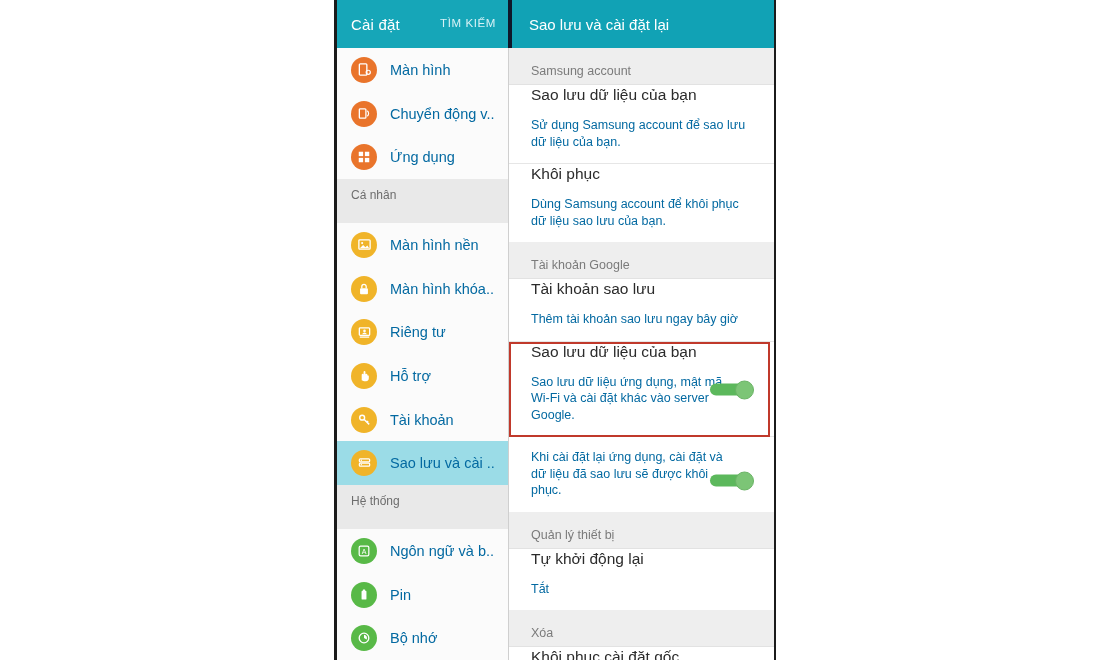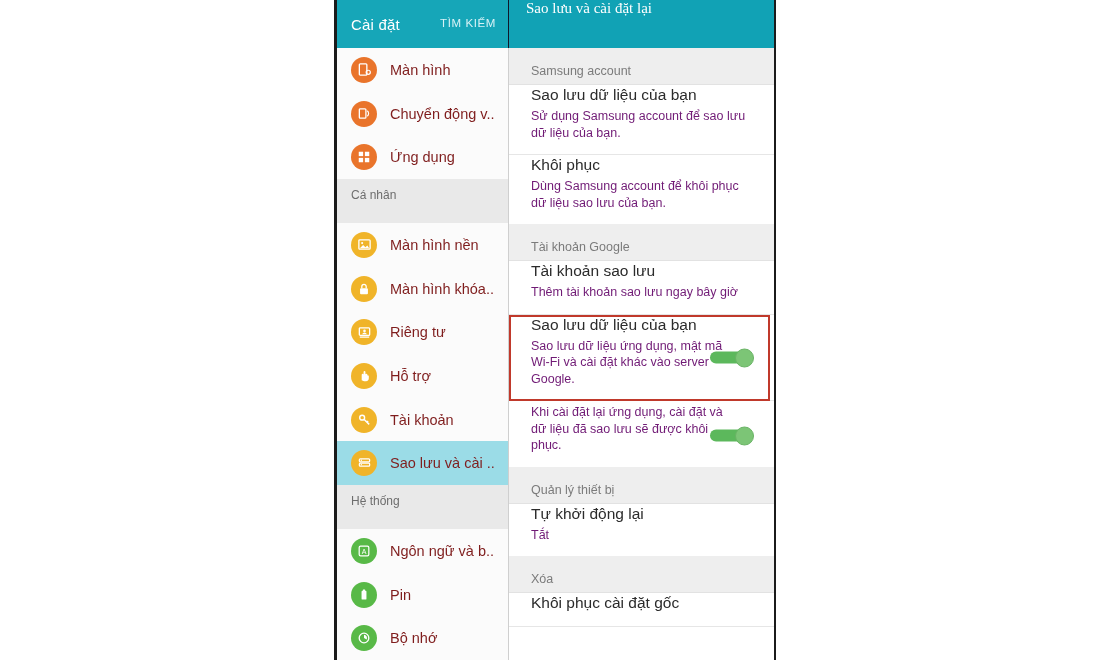--- a/index.html
+++ b/index.html
@@ -26,23 +26,22 @@
   .topbar-left{
     width:171px;flex:0 0 171px;background:#16a6b8;
     display:flex;align-items:center;position:relative;
   }
   .tb-title{color:#ffffff;font-size:15px;padding-left:14px;letter-spacing:.2px;}
   .tb-search{
     color:#d8f2f6;font-size:11.5px;letter-spacing:.6px;
     position:absolute;right:12px;top:17px;
   }
   .topbar-right{
-    flex:1;background:#11a2b5;display:flex;align-items:flex-start;
-    border-left:1px solid #0f172a;
-    font-family:Liberation Serif, serif;
+    flex:1;background:#11a2b5;display:flex;align-items:center;
+    border-left:4px solid #0f172a;
   }
   .tb-right-title{color:#ffffff;font-size:15px;padding-left:17px;}
 
   
   .body{flex:1;display:flex;min-height:0;}
 
   
   .sidebar{
     width:171px;flex:0 0 171px;background:#fbfbfb;
     border-right:1px solid #cfcfcf;
@@ -61,34 +60,34 @@
   .side-item.selected{background:#9bdce7;}
   .ico{
     width:26px;height:26px;border-radius:50%;
     flex:0 0 26px;display:flex;align-items:center;justify-content:center;
     margin-right:13px;
   }
   .ico svg{display:block;}
   .ico.orange{background:#e9742b;}
   .ico.amber{background:#f0b429;}
   .ico.green{background:#58b947;}
-  .side-label{font-size:14.5px;color:#7f1d1d;white-space:nowrap;}
+  .side-label{font-size:14.5px;color:#0369a1;white-space:nowrap;}
 
   
   .content{flex:1;background:#ffffff;position:relative;overflow:hidden;}
   .sec-head{
     background:#eeeeee;color:#7b7b7b;font-size:12.5px;
     padding:16px 0 6px 22px;border-bottom:1px solid #e2e2e2;
   }
   .row{padding:0 22px 13px 22px;position:relative;}
   .row.div{border-bottom:1px solid #e6e6e6;}
   .row-title{font-size:15.5px;color:#2b2b2b;line-height:20px;}
   .row-sub{
-    font-size:12.5px;color:#701a75;line-height:16.5px;
-    margin-top:3px;max-width:215px;
+    font-size:12.5px;color:#0369a1;line-height:16.5px;
+    margin-top:12px;max-width:215px;
   }
   .row.has-toggle .row-sub{max-width:200px;}
 
   .toggle{
     position:absolute;right:20px;top:50%;transform:translateY(-50%);
     width:44px;height:17px;
   }
   .tg-track{
     position:absolute;left:0;top:3px;width:34px;height:12px;
     border-radius:6px;background:#5cb85c;

